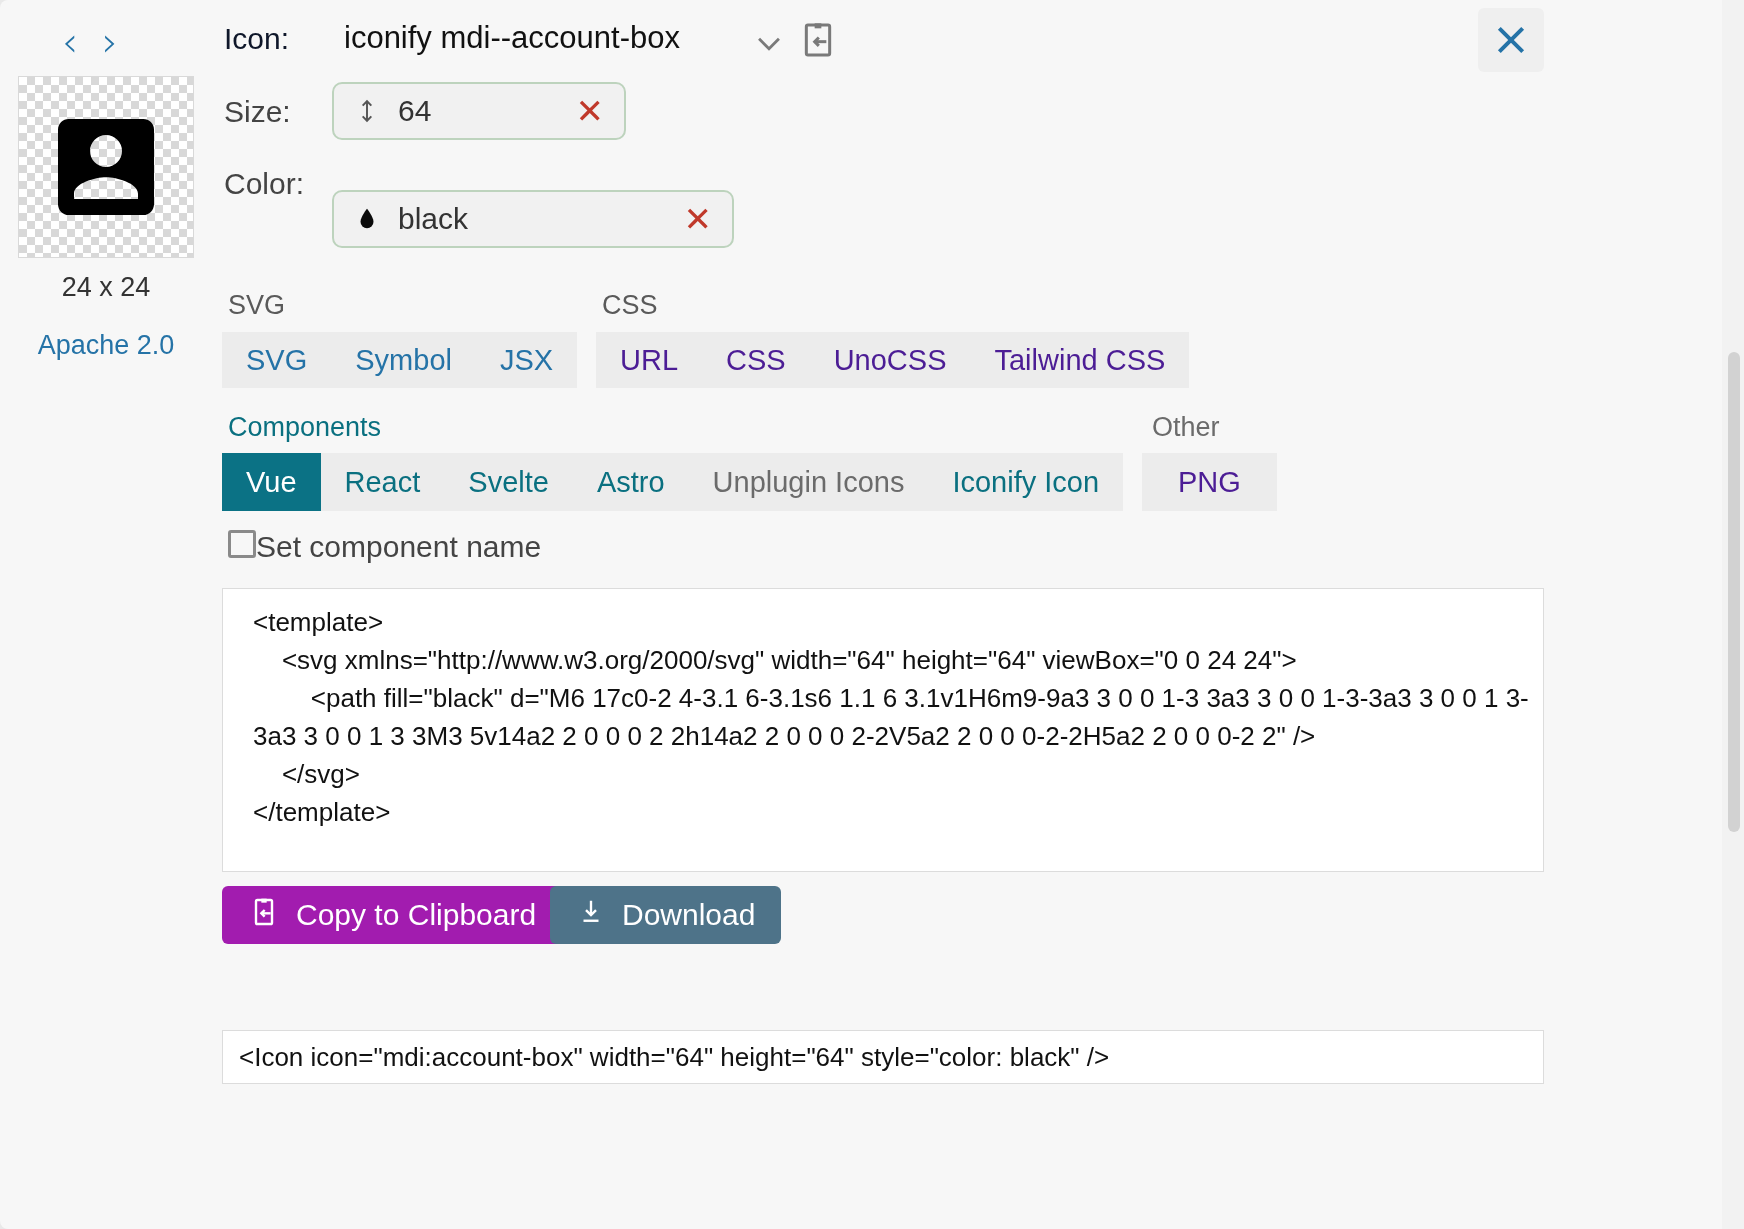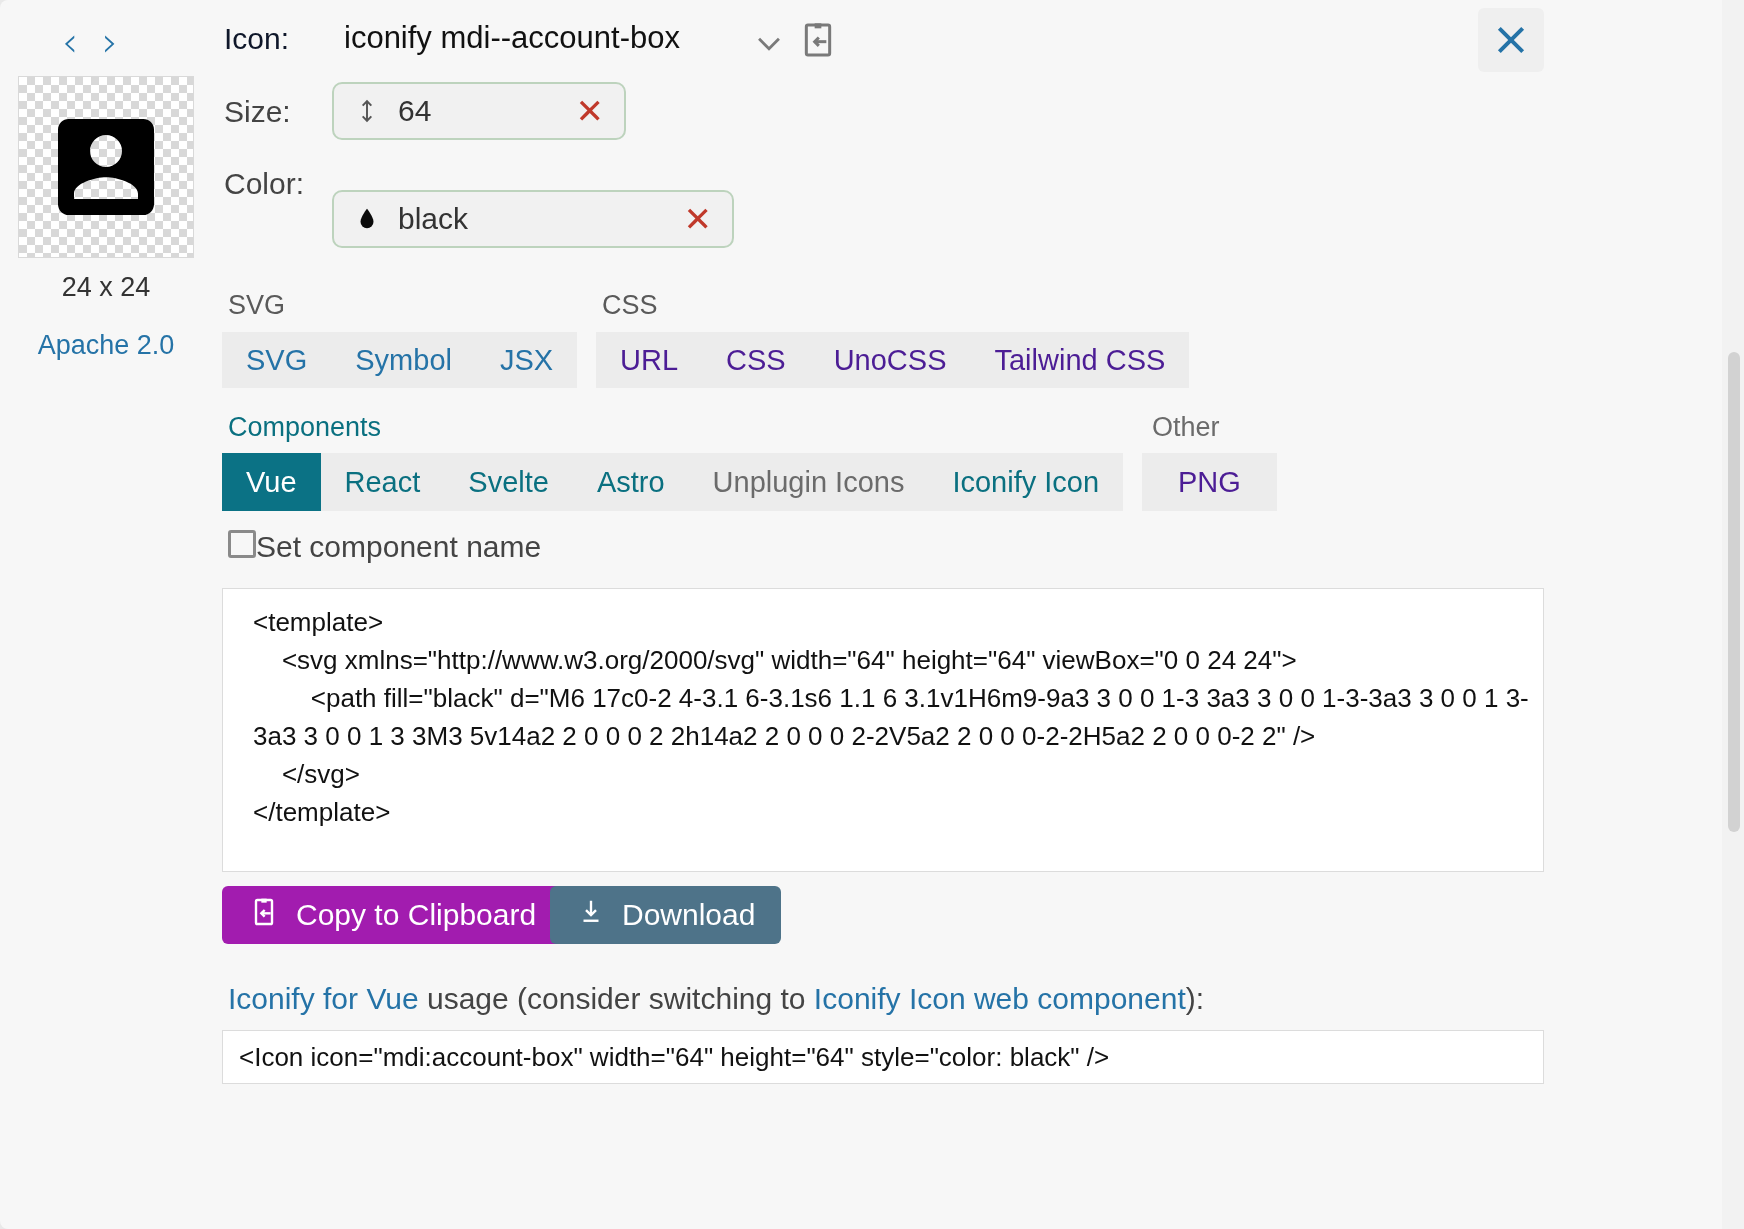--- a/index.html
+++ b/index.html
@@ -333,23 +333,20 @@
     <span>
       <svg width="30" height="32" viewBox="0 0 24 24" fill="none" stroke="#ffffff" stroke-width="1.9">
         <path d="M12 3v11"></path>
           <path d="M8 10.5l4 4 4-4"></path>
           <path d="M6 19h12"></path>
       </svg>
     </span>
     <span>Download</span>
   </div>
 
-  <div class="usage">
-    <a>Iconify for Vue</a><span> usage (consider switching to </span><a>Iconify Icon web component</a><span>):</span>
-  </div>
 
   <div class="usage-code">
     <span>&lt;Icon icon="mdi:account-box" width="64" height="64"  style="color: black" /&gt;</span>
   </div>
 </div>
 
 <div class="scrollbar-track">
   <div class="scrollbar-thumb"></div>
 </div>
 

